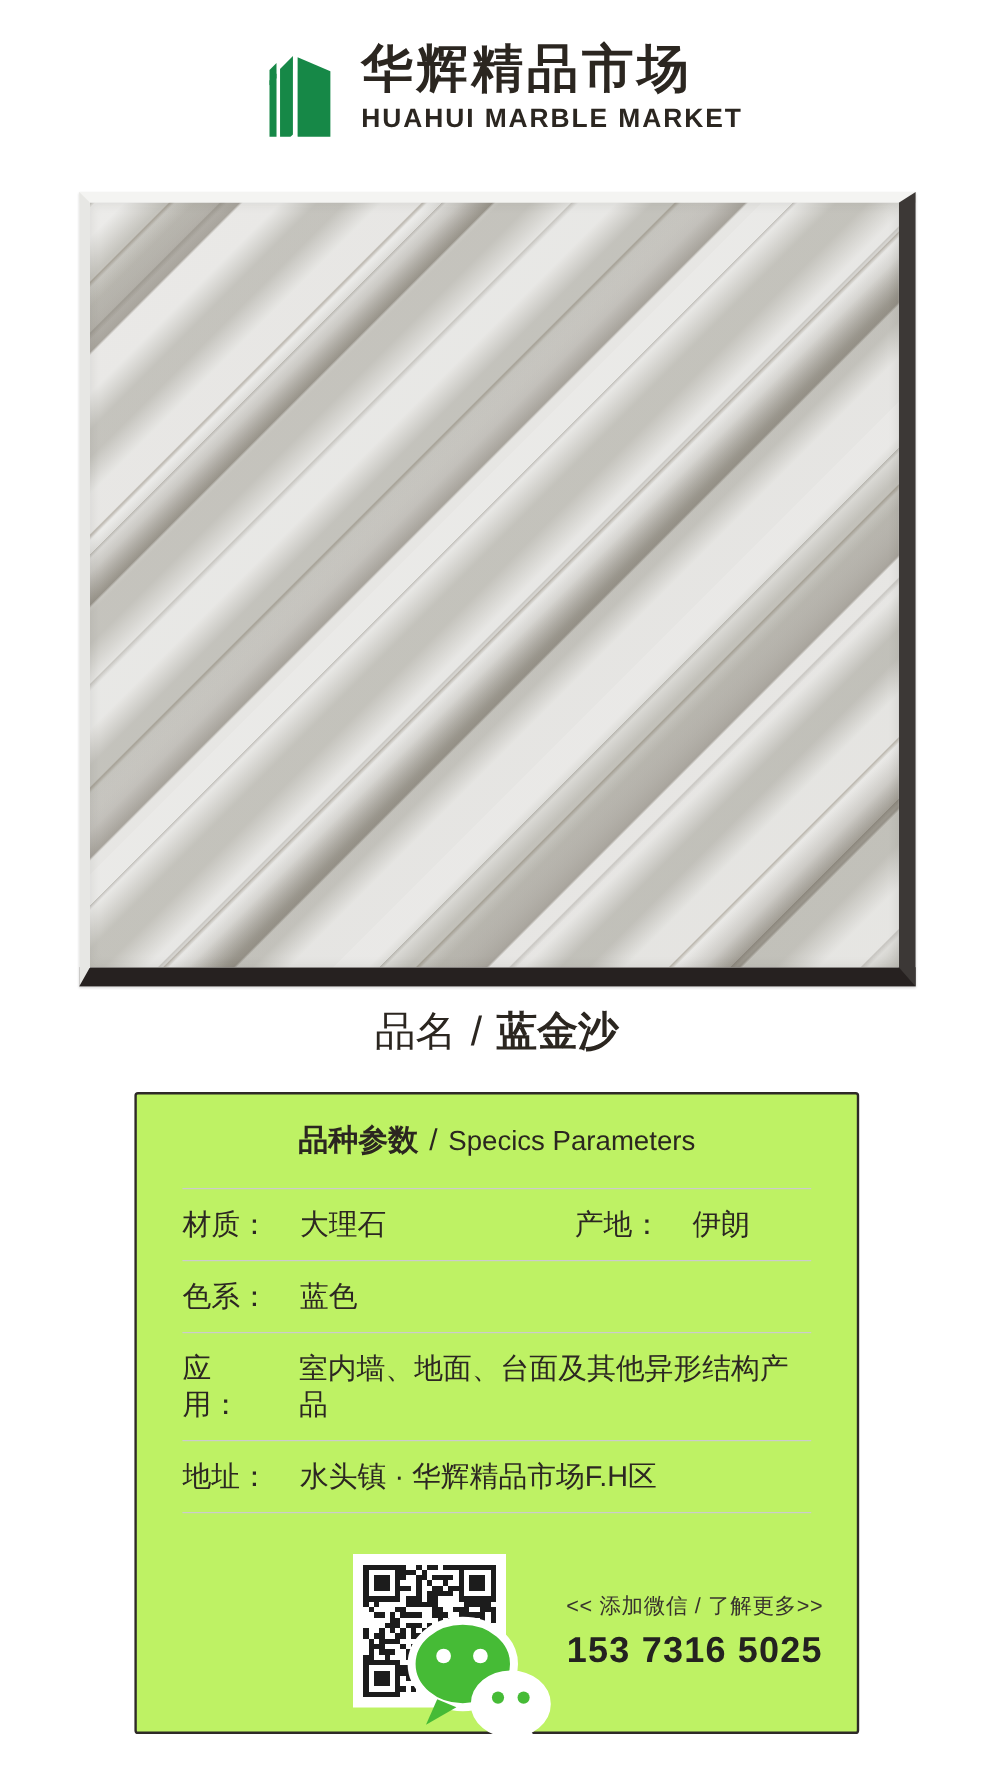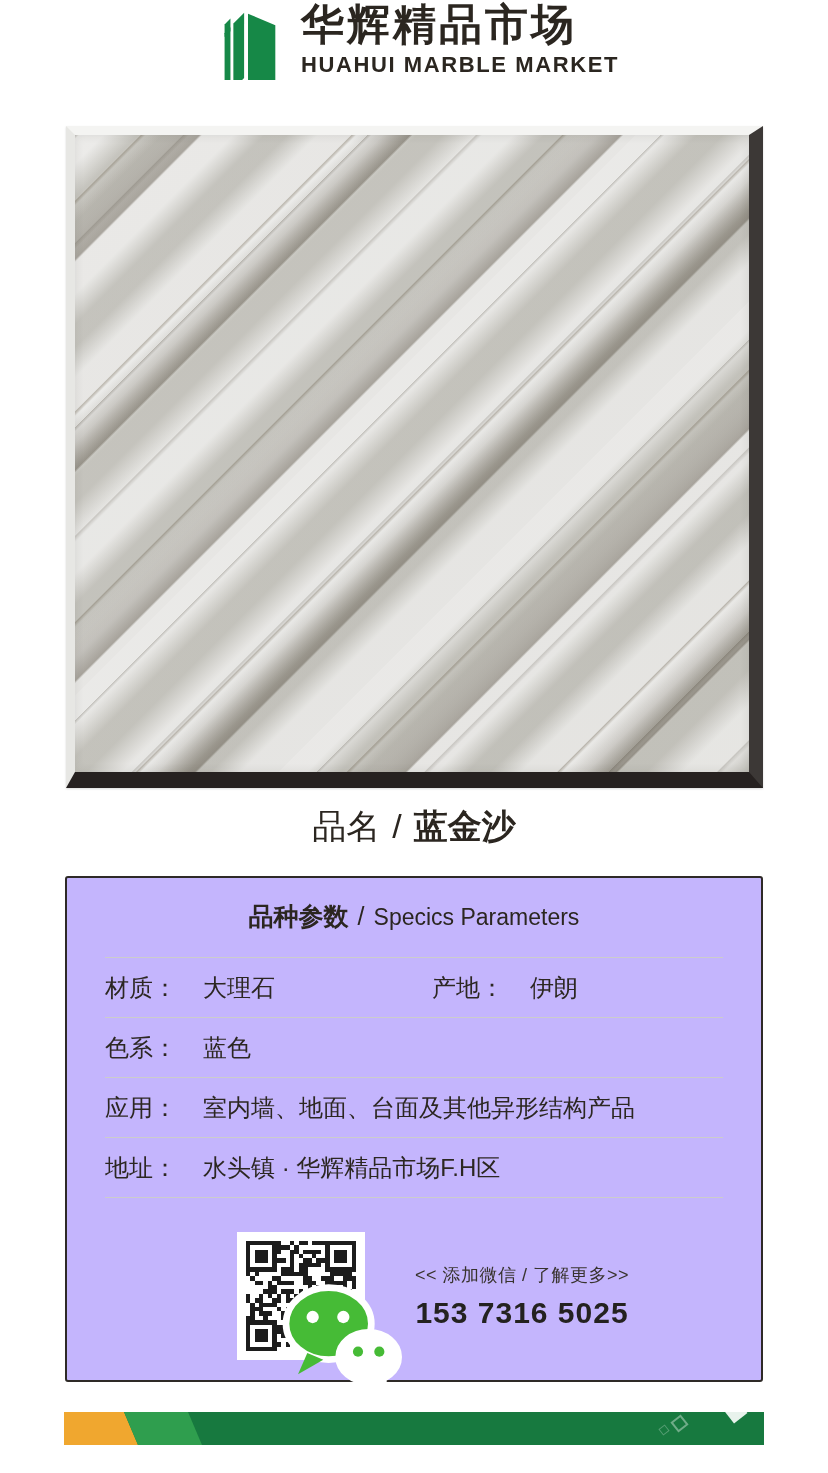--- a/index.html
+++ b/index.html
@@ -3,21 +3,21 @@
 <meta charset="utf-8">
 <style>
   * { margin:0; padding:0; box-sizing:border-box; }
   body { background:#ffffff; font-family:"Liberation Sans","DejaVu Sans",sans-serif; }
   .page {
     position:relative; width:828px; height:1473px; margin:0 auto;
     background:#ffffff; overflow:hidden; color:var(--text_dark,#2b2620);
   }
 
   
-  .logo-row { display:flex; justify-content:center; align-items:center; gap:14px; }
+  .logo-row { display:flex; justify-content:center; align-items:center; gap:14px; padding-top:34px; }
   .logo-icon { width:78px; height:80px; flex:none; }
   .logo-text { text-align:left; }
   .logo-cn { font-size:43px; font-weight:800; letter-spacing:3px; line-height:1.05; color:var(--text_dark,#2b2620); }
   .logo-en { font-size:22px; font-weight:700; letter-spacing:1.6px; margin-top:4px; color:var(--text_dark,#2b2620); }
 
   
   .tile {
     width:697px; height:662px; margin:46px auto 0;
     border-top:9px solid #f4f4f2;
     border-left:9px solid #e7e7e4;
@@ -50,37 +50,37 @@
   }
 
   
   .product-title { text-align:center; margin-top:16px; font-size:34px; line-height:44px; color:var(--text_dark,#2b2620); }
   .product-title .lbl { font-weight:500; }
   .product-title .sep { font-weight:400; margin:0 12px; }
   .product-title .name { font-weight:800; }
 
   
   .specs-box {
-    width:698px; margin:28px auto 0; border:2px solid var(--border_dark,#2e2a27);
-    border-radius:3px; background:#c4b5fd; padding-bottom:20px;
+    width:604px; margin:28px auto 0; border:2px solid var(--border_dark,#2e2a27);
+    border-radius:3px; background:#bef264; padding-bottom:20px;
   }
   .specs-title { padding-top:22px; text-align:center; font-size:25px; line-height:32px; color:var(--text_dark,#2b2620); }
   .specs-title .cn { font-weight:800; }
   .specs-title .sep { font-weight:400; margin:0 9px; }
   .specs-title .en { font-weight:400; font-size:23px; }
   .divider { height:1px; background:var(--divider_gray,#cccccc); margin:0 38px; }
   .divider.first { margin-top:24px; }
   .spec-row { display:flex; padding:15px 38px 14px 38px; font-size:24px; line-height:30px; color:#2c2722;gap:22px; }
   .spec-cell { display:flex; white-space:nowrap; }
   .spec-cell.col1 { width:305px; flex:none; }
   .spec-cell.wide { white-space:normal;align-items:flex-end; }
   .spec-value { margin-left:26px; }
 
   
-  .contact { display:flex; align-items:center; padding:34px 0 0 170px; }
+  .contact { display:flex; align-items:center; padding:34px 0 0 170px;justify-content:center; }
   .qr-wrap { position:relative; width:128px; height:128px; flex:none; }
   .qr-wrap svg { display:block; width:128px; height:128px; }
   .wechat-badge {
     position:absolute; left:50%; top:50%; transform:translate(-50%,-50%);
     width:46px; height:46px;
   }
   .contact-text { margin-left:32px; width:250px; text-align:center; }
   .qr-caption { font-size:18px; letter-spacing:0.5px; color:#38332e; }
   .guide-line { font-size:21px; letter-spacing:1px; margin-top:13px; color:#2c2722; font-weight:500; }
   .phone-number { font-size:30px; font-weight:800; letter-spacing:1px; margin-top:9px; color:#242220; }

